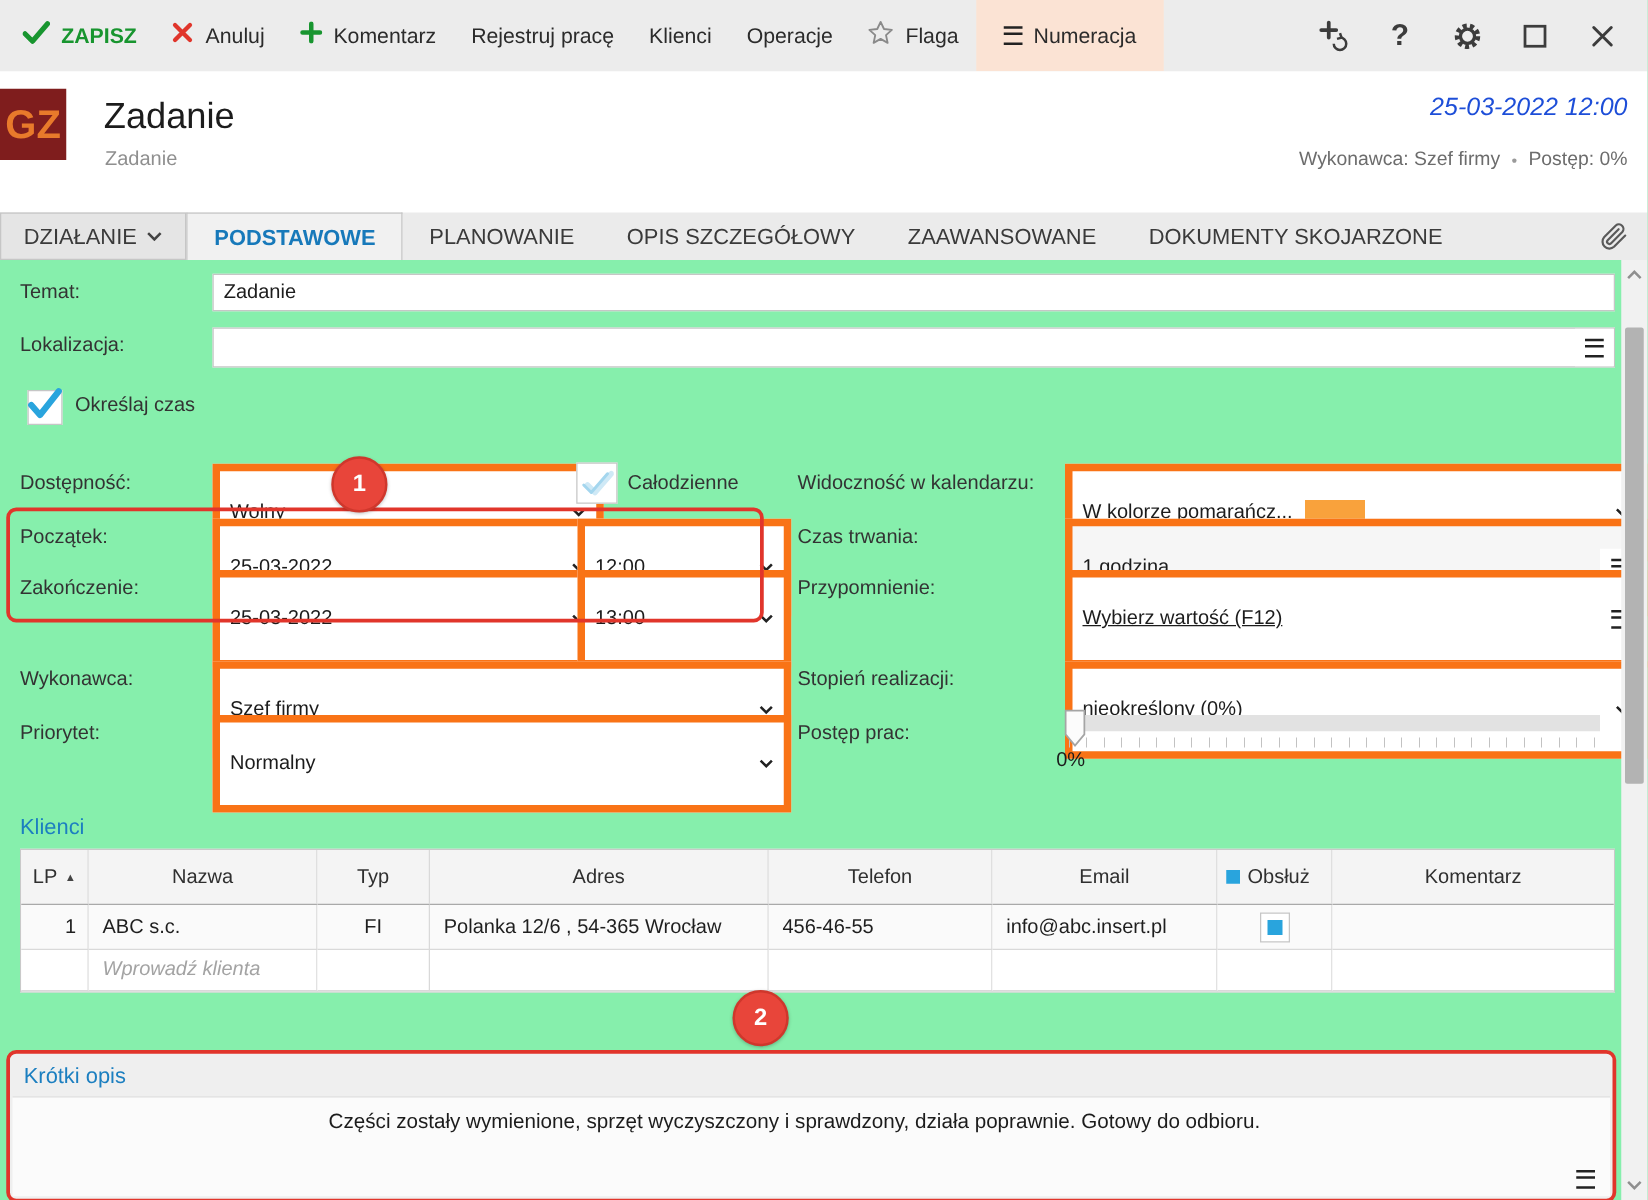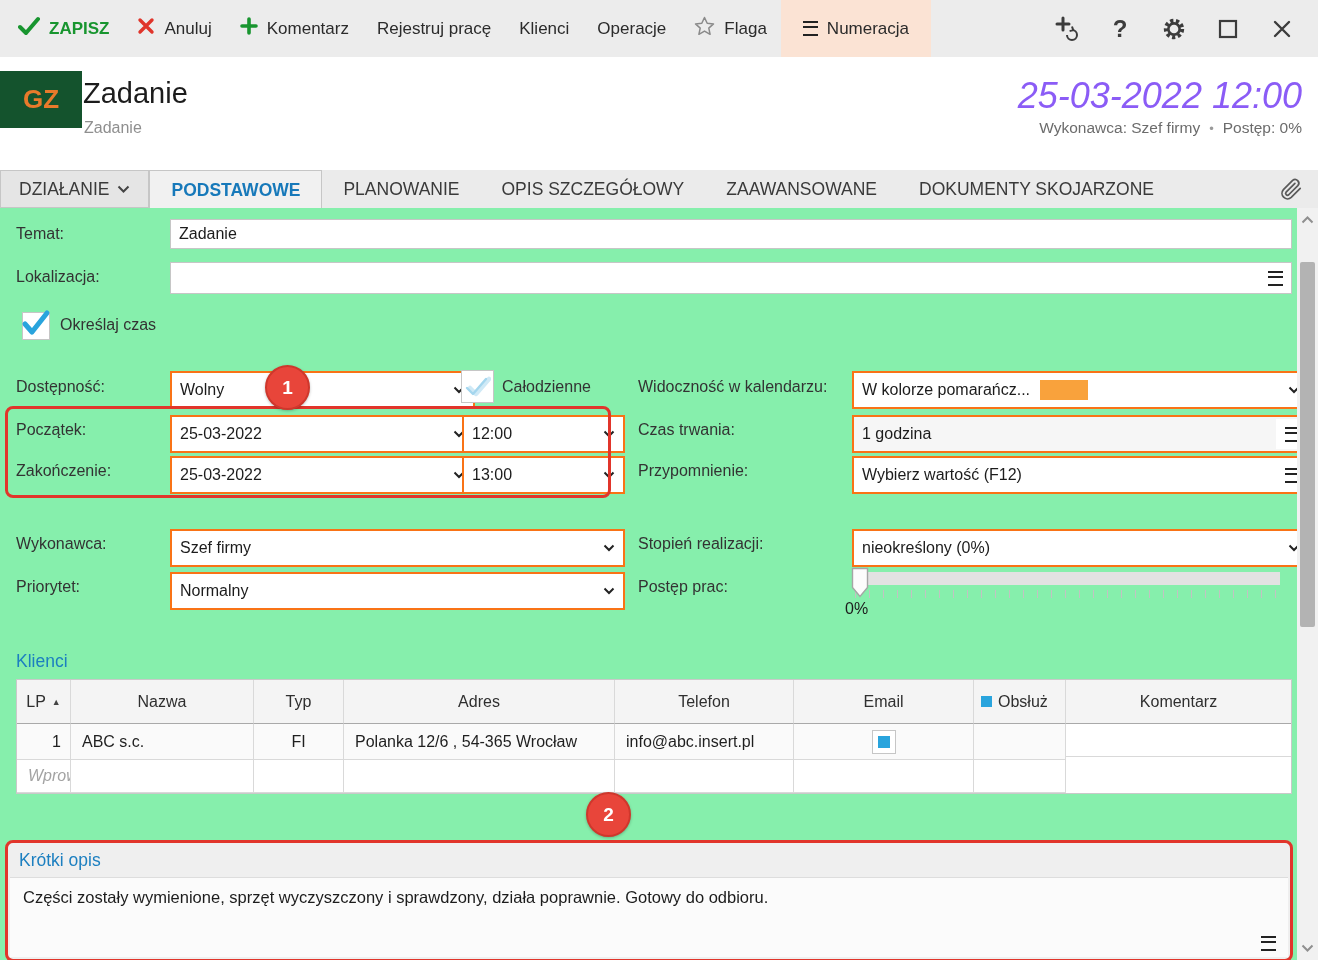--- a/index.html
+++ b/index.html
@@ -10,41 +10,41 @@
   .toolbar{position:absolute;left:0;top:0;width:1318px;height:57px;background:#ececec;display:flex;align-items:center;}
   .tb-item{display:flex;align-items:center;gap:9px;padding:0 14px;height:57px;font-size:17px;color:#2b2b2b;cursor:default;white-space:nowrap;}
   .tb-item.save{color:#18952f;font-weight:bold;padding-left:18px;}
   .tb-item.hl{background:#fbe3d4;padding:0 22px;}
   .tb-right{margin-left:auto;display:flex;align-items:center;gap:14px;padding-right:16px;}
   .tb-icon{width:40px;height:40px;display:flex;align-items:center;justify-content:center;}
   .qmark{font-size:24px;color:#3c3c3c;font-weight:600;}
 
   
   .header{position:absolute;left:0;top:57px;width:1318px;height:113px;background:#ffffff;}
-  .avatar{position:absolute;left:0;top:14px;width:82px;height:57px;background:#14532d;color:#e87a2b;font-weight:bold;font-size:26px;display:flex;align-items:center;justify-content:center;}
+  .avatar{position:absolute;left:0;top:14px;width:53px;height:57px;background:#7f1d1d;color:#e87a2b;font-weight:bold;font-size:32px;display:flex;align-items:center;justify-content:center;}
   .h-title{position:absolute;left:83px;top:20px;font-size:29px;color:#1c1c1c;}
   .h-sub{position:absolute;left:84px;top:62px;font-size:16px;color:#8f8f8f;}
-  .h-date{position:absolute;right:16px;top:18px;font-size:36px;font-style:italic;color:#8b5cf6;}
+  .h-date{position:absolute;right:16px;top:18px;font-size:20px;font-style:italic;color:#1d4ed8;}
   .h-meta{position:absolute;right:16px;top:62px;font-size:15.5px;color:#6c6c6c;display:flex;gap:9px;align-items:center;}
   .h-meta .dot{color:#9a9a9a;font-size:13px;}
 
   
   .tabs{position:absolute;left:0;top:170px;width:1318px;height:38px;display:flex;align-items:stretch;border-bottom:1px solid #d6d6d6;}
   .tab{display:flex;align-items:center;gap:8px;padding:0 21px;font-size:17.5px;color:#3a3a3a;white-space:nowrap;}
   .tab.dropdown{background:#e5e5e5;border:1px solid #c6c6c6;padding:0 18px;}
   .tab.active{background:#f1f1f1;border:1px solid #c6c6c6;border-bottom:none;color:#1779ba;font-weight:bold;margin-bottom:-1px;}
   .tab-clip{margin-left:auto;display:flex;align-items:center;padding-right:14px;}
 
   
   .content{position:absolute;left:0;top:208px;width:1318px;height:752px;background:#86efac;}
   .abs{position:absolute;}
   .flabel{font-size:16px;color:#333;white-space:nowrap;}
   .inputbox{background:#fff;border:1px solid #c6c6c6;display:flex;align-items:center;font-size:16px;color:#1c1c1c;}
   .inputbox input{border:none;outline:none;background:transparent;font:inherit;color:inherit;width:100%;padding:0 8px;}
-  .selectbox{background:#fff;border:2px solid #f97316;display:flex;align-items:center;font-size:16px;color:#1c1c1c;padding:2px 8px;}
+  .selectbox{background:#fff;border:6px solid #f97316;display:flex;align-items:center;font-size:16px;color:#1c1c1c;padding:18px 8px;}
   .selectbox .val{flex:0 0 auto;}
   .selectbox .sp{flex:1;}
   .greybox{background:#f6f6f6;}
   .hbtn{width:32px;height:100%;background:#fff;display:flex;align-items:center;justify-content:center;margin-right:-8px;}
   .hbars{width:15px;height:11px;border-top:2px solid #222;border-bottom:2px solid #222;position:relative;display:inline-block;}
   .hbars::after{content:"";position:absolute;left:0;right:0;top:3px;height:2px;background:#222;}
   .swatch{width:48px;height:20px;margin-left:10px;}
   .chk{background:#fff;border:1px solid #c6c6c6;display:flex;align-items:center;justify-content:center;overflow:visible;}
   .redbox{border:3px solid #e1352b;border-radius:8px;}
   .badge{width:41px;height:41px;border-radius:50%;background:#e8453a;border:2px solid #cf372c;color:#fff;font-weight:bold;font-size:19px;display:flex;align-items:center;justify-content:center;z-index:30;box-shadow:0 1px 3px rgba(0,0,0,.25);}
@@ -64,21 +64,21 @@
   .kr2{background:#ffffff;height:32px;}
   .cell-l{justify-content:flex-start;padding-left:11px;}
   .cell-r{justify-content:flex-end;padding-right:9px;}
   .cell-c{justify-content:center;}
   .ph{font-style:italic;color:#a3a3a3;}
   .minisq{width:11px;height:11px;background:#29a4dd;display:inline-block;}
   .sort{font-size:9px;color:#444;}
 
   
   .opis{background:#efefef;}
-  .opis-inner{position:absolute;left:2px;right:2px;top:34px;bottom:2px;background:#fbfbfb;border-top:1px solid #ddd;}
+  .opis-inner{position:absolute;left:2px;right:2px;top:34px;bottom:2px;background:#fbfbfb;border-top:1px solid #ddd;text-align:center;}
   .opis-text{position:absolute;left:13px;top:10px;right:40px;font-size:16.5px;color:#1c1c1c;}
 
   
   .sbar{position:absolute;left:1297px;top:208px;width:21px;height:752px;background:#f1f1f1;}
   .sthumb{position:absolute;left:3px;width:15px;border-radius:2px;background:#b3b3b3;}
   .sarrow{position:absolute;left:0;width:21px;height:20px;display:flex;align-items:center;justify-content:center;}
 </style>
 </head>
 <body>
 
@@ -280,21 +280,21 @@
     </div>
     <div class="abs selectbox" style="left:462px;top:248px;width:143px;height:30px;">
       <span class="val">13:00</span>
         <span class="sp"></span>
       <svg width="12" height="8" viewBox="0 0 12 8">
           <polyline points="1.5,1.5 6,6 10.5,1.5" fill="none" stroke="#222" stroke-width="2"></polyline>
         </svg>
     </div>
 
     <div class="abs flabel" style="left:638px;top:254px;">Przypomnienie:</div>
-    <div class="abs selectbox" style="left:852px;top:248px;width:438px;height:30px;">
+    <div class="abs selectbox" style="left:852px;top:248px;width:438px;height:30px;text-decoration:underline;">
       <span class="val">Wybierz wartość (F12)</span>
         <span class="sp"></span>
       <span class="hbtn">
           <span class="hbars"></span>
         </span>
     </div>
 
     <div class="abs flabel" style="left:16px;top:327px;">Wykonawca:</div>
     <div class="abs selectbox" style="left:170px;top:321px;width:435px;height:30px;">
       <span class="val">Szef firmy</span>
@@ -358,20 +358,21 @@
           <span>Obsłuż</span>
         </div>
       <div class="kc kh">
           <span>Komentarz</span>
         </div>
 
       <div class="kc kr1 cell-r">1</div>
       <div class="kc kr1 cell-l">ABC s.c.</div>
       <div class="kc kr1 cell-c">FI</div>
       <div class="kc kr1 cell-l">Polanka 12/6 , 54-365 Wrocław</div>
+      <div class="kc kr1 cell-l">456-46-55</div>
       <div class="kc kr1 cell-l">info@abc.insert.pl</div>
       <div class="kc kr1 cell-c">
         <span class="chk" style="width:22px;height:22px;">
             <span class="minisq" style="width:12px;height:12px;"></span>
           </span>
       </div>
       <div class="kc kr1 cell-l"></div>
 
       <div class="kc kr2"></div>
       <div class="kc kr2 cell-l ph">Wprowadź klienta</div>

